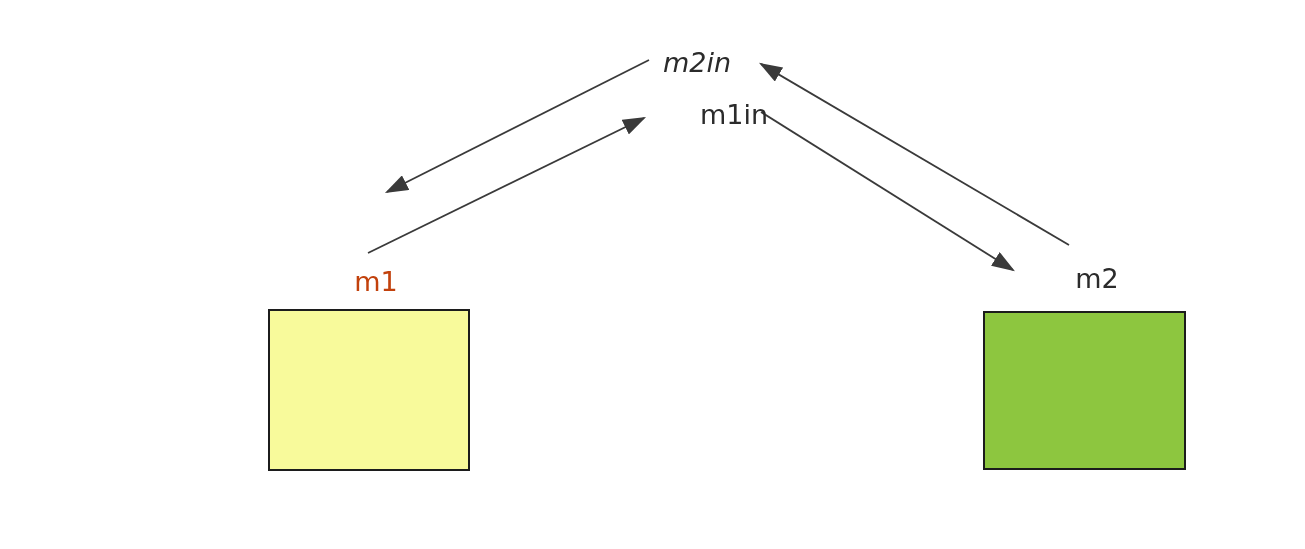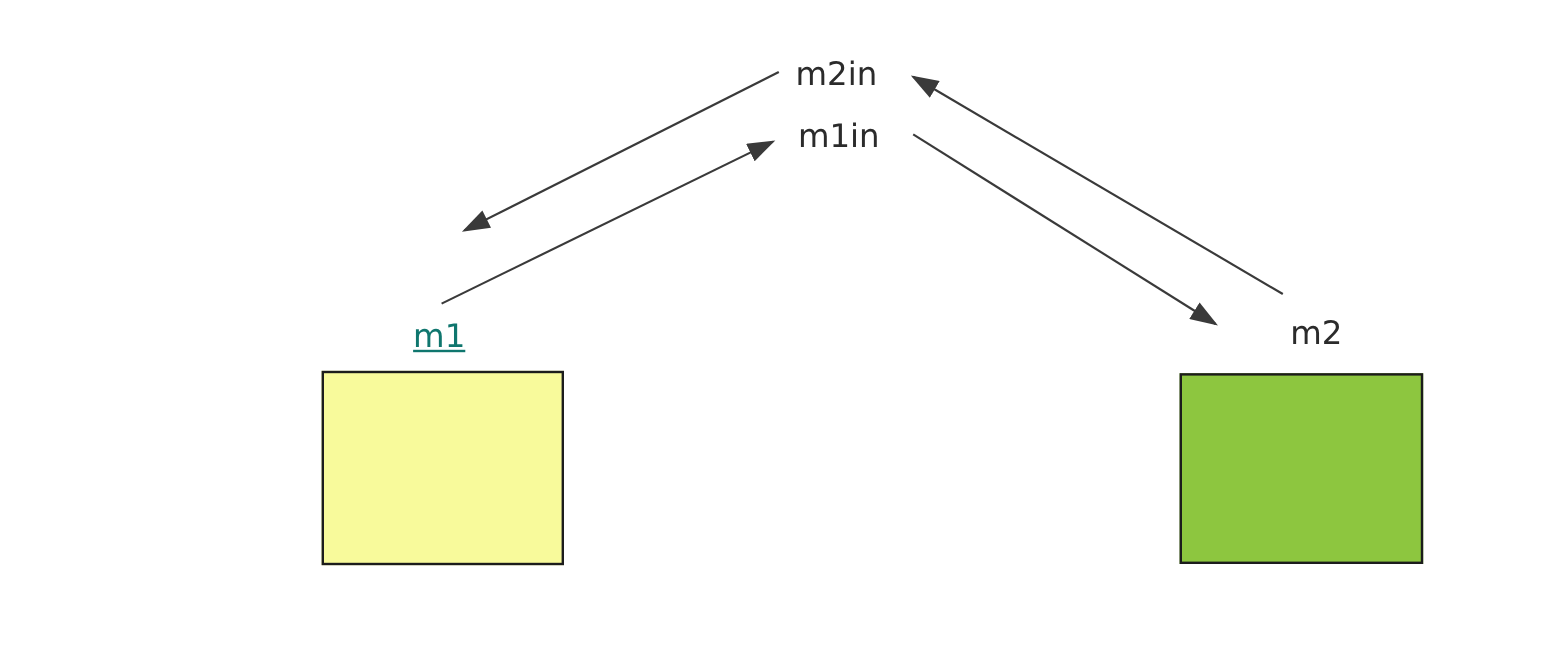--- a/index.html
+++ b/index.html
@@ -52,18 +52,18 @@
         <line x1="368" y1="253" x2="644" y2="118" stroke="#3a3a3a" stroke-width="1.8" marker-end="url(#arrowhead)"></line>
         <line x1="649" y1="60" x2="387" y2="192" stroke="#3a3a3a" stroke-width="1.8" marker-end="url(#arrowhead)"></line>
         <line x1="1069" y1="245" x2="761" y2="64" stroke="#3a3a3a" stroke-width="1.8" marker-end="url(#arrowhead)"></line>
         <line x1="761" y1="112" x2="1013" y2="270" stroke="#3a3a3a" stroke-width="1.8" marker-end="url(#arrowhead)"></line>
       </g>
   </svg>
 
   <div class="diagram-box" style="left: 268px; top: 309px; width: 202px; height: 162px; background: rgb(248, 250, 155); border-color: rgb(28, 28, 28);"></div>
   <div class="diagram-box" style="left: 983px; top: 311px; width: 203px; height: 159px; background: rgb(141, 198, 63); border-color: rgb(28, 28, 28);"></div>
 
-  <div class="diagram-label" style="left: 697px; top: 62px; color: rgb(43, 43, 43);">m2in</div>
-  <div class="diagram-label" style="left: 699px; top: 114px; color: rgb(43, 43, 43);">m1in</div>
-  <div class="diagram-label" style="left: 366px; top: 281px; color: #0f766e; text-decoration: underline;">m1</div>
+  <div class="diagram-label" style="left: 697px; top: 62px; color: rgb(43, 43, 43); font-style: italic;">m2in</div>
+  <div class="diagram-label" style="left: 734px; top: 114px; color: rgb(43, 43, 43);">m1in</div>
+  <div class="diagram-label" style="left: 376px; top: 281px; color: #c2410c;">m1</div>
   <div class="diagram-label" style="left: 1084px; top: 278px; color: rgb(43, 43, 43); margin-left: 13px;">m2</div>
 
 </div>
 
 </body></html>

